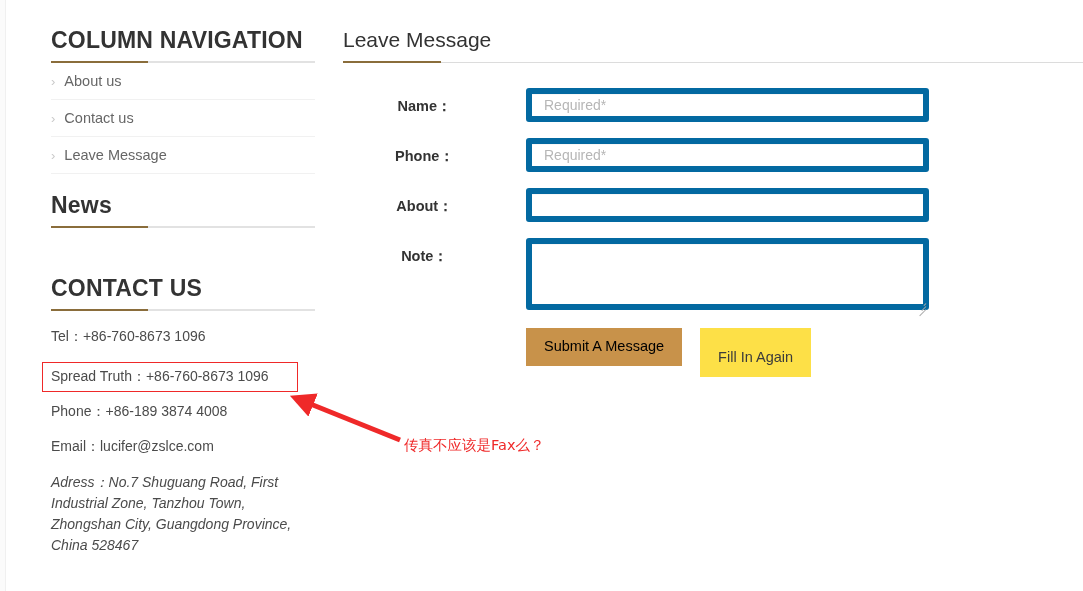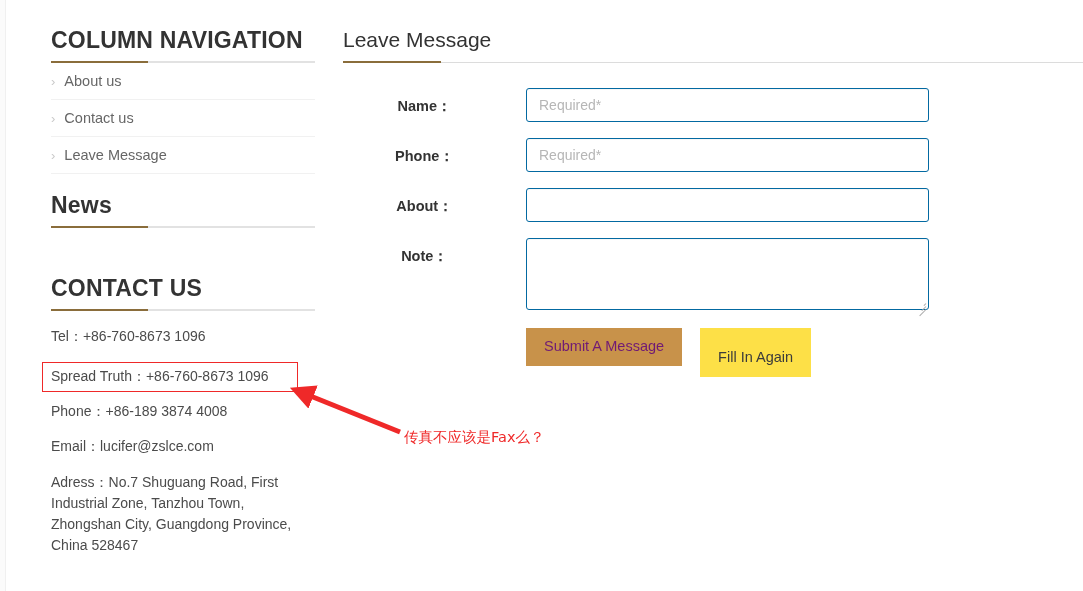--- a/index.html
+++ b/index.html
@@ -106,20 +106,21 @@
     color: #4b4b4b;
     line-height: 19px;
     margin-bottom: 16px;
     white-space: nowrap;
   }
   .contact-line.addr {
     white-space: normal;
     line-height: 21px;
     max-width: 250px;
     margin-bottom: 0;
+    font-style: italic;
   }
   .contact-line.boxed {
     display: inline-block;
     border: 1.5px solid #ef2929;
     padding: 4px 8px 5px 8px;
     margin-left: -9px;
     margin-bottom: 10px;
     box-sizing: border-box;
     width: 256px;
   }
@@ -179,21 +180,21 @@
     font-size: 14.5px;
     font-weight: bold;
     color: #333333;
     line-height: 36px;
     white-space: nowrap;
   }
   .field {
     width: 403px;
     height: 34px;
     box-sizing: border-box;
-    border: 1px solid #0369a1;
+    border: 6px solid #0369a1;
     border-radius: 3px;
     background: #ffffff;
     padding: 0 12px;
     font-size: 14px;
     color: #555555;
     font-family: "Liberation Sans", sans-serif;
     outline: none;
     box-shadow: inset 0 1px 1px rgba(0,0,0,0.035);
   }
   .field::placeholder { color: #b6b6b6; }
@@ -233,35 +234,36 @@
   }
   .btn {
     font-family: "Liberation Sans", sans-serif;
     font-size: 14.5px;
     border: none;
     cursor: pointer;
     line-height: 1;
   }
   .btn-submit {
     background: #c8924a;
-    color: #701a75;
+    color: #000000;
     padding: 11px 18px 12px 18px;
     margin-right: 18px;
   }
   .btn-reset {
     background: #fde047;
     color: #3b3b3b;
     padding: 22px 18px 12px 18px;
   }
 
   
   .annot-layer {
     position: absolute;
     inset: 0;
     pointer-events: none;
+    margin-top: 8px;
   }
   .annot-text {
     position: absolute;
     left: 404px;
     top: 428px;
     font-size: 14.5px;
     color: #ef2929;
     font-family: "DejaVu Sans", sans-serif;
     white-space: nowrap;
   }

